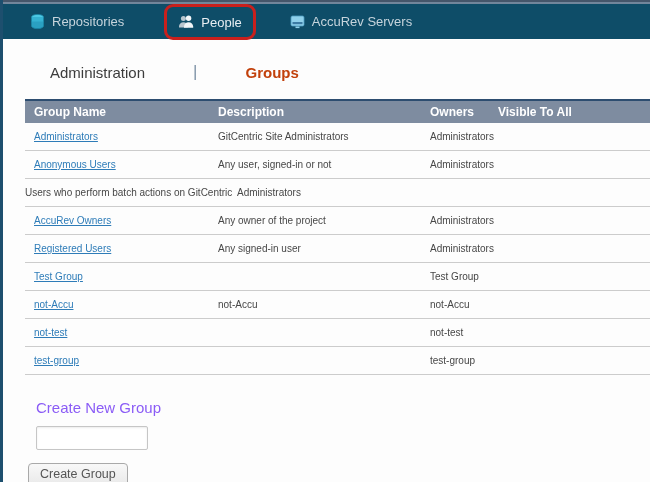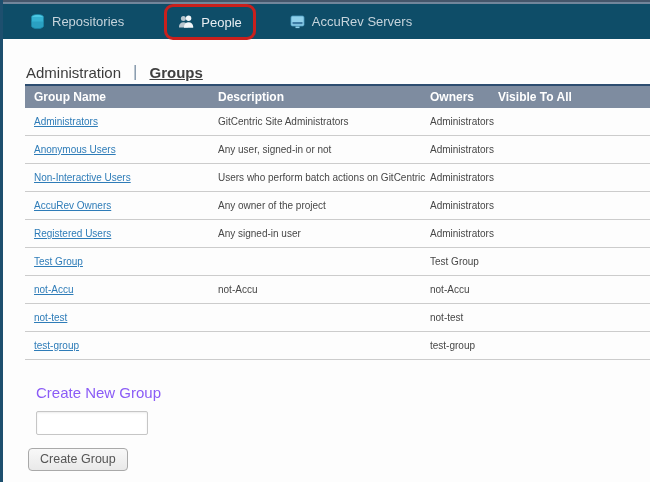--- a/index.html
+++ b/index.html
@@ -24,27 +24,27 @@
   .people-box{
     display:flex;align-items:center;gap:7px;
     border:3px solid #c9201d;border-radius:9px;
     padding:15px 11px;margin:0 0;
     color:#e8eef2;
   }
   .people-box .lbl{color:#e8eef2;}
   .icon{display:inline-block;line-height:0;}
   
   .breadcrumb{
-    margin:23px 0 0 23px;font-size:15px;color:#3c3c3c;
-    display:flex;align-items:center;
+    margin:23px 0 0 47px;font-size:15px;color:#3c3c3c;
+    display:flex;align-items:center;gap:36px;
   }
   .breadcrumb .sep{color:#7f93a8;margin:0 12px;font-size:17px;font-weight:400;}
-  .breadcrumb .current{color:#404040;font-weight:bold;text-decoration:underline;}
-  
-  .grouptable{margin:2px 0 0 22px;width:625px;}
+  .breadcrumb .current{color:#c2410c;font-weight:bold;}
+  
+  .grouptable{margin:17px 0 0 22px;width:625px;}
   .thead{
     display:flex;align-items:center;height:22px;
     background:#7e8ca0;border-top:2px solid #2d4d70;
     color:#ffffff;font-size:12px;font-weight:bold;
   }
   .trow{
     display:flex;align-items:center;height:27px;
     border-bottom:1px solid #cccccc;font-size:10px;color:#474747;
   }
   .c1{width:193px;box-sizing:border-box;padding-left:9px;flex-shrink:0;}
@@ -141,21 +141,20 @@
       <div class="c3">Administrators</div>
       <div class="c4"></div>
     </div>
     <div class="trow">
       <div class="c1"><a>Anonymous Users</a></div>
       <div class="c2">Any user, signed-in or not</div>
       <div class="c3">Administrators</div>
       <div class="c4"></div>
     </div>
     <div class="trow">
-      <div class="c1"><a>Non-Interactive Users</a></div>
       <div class="c2">Users who perform batch actions on GitCentric</div>
       <div class="c3">Administrators</div>
       <div class="c4"></div>
     </div>
     <div class="trow">
       <div class="c1"><a>AccuRev Owners</a></div>
       <div class="c2">Any owner of the project</div>
       <div class="c3">Administrators</div>
       <div class="c4"></div>
     </div>

